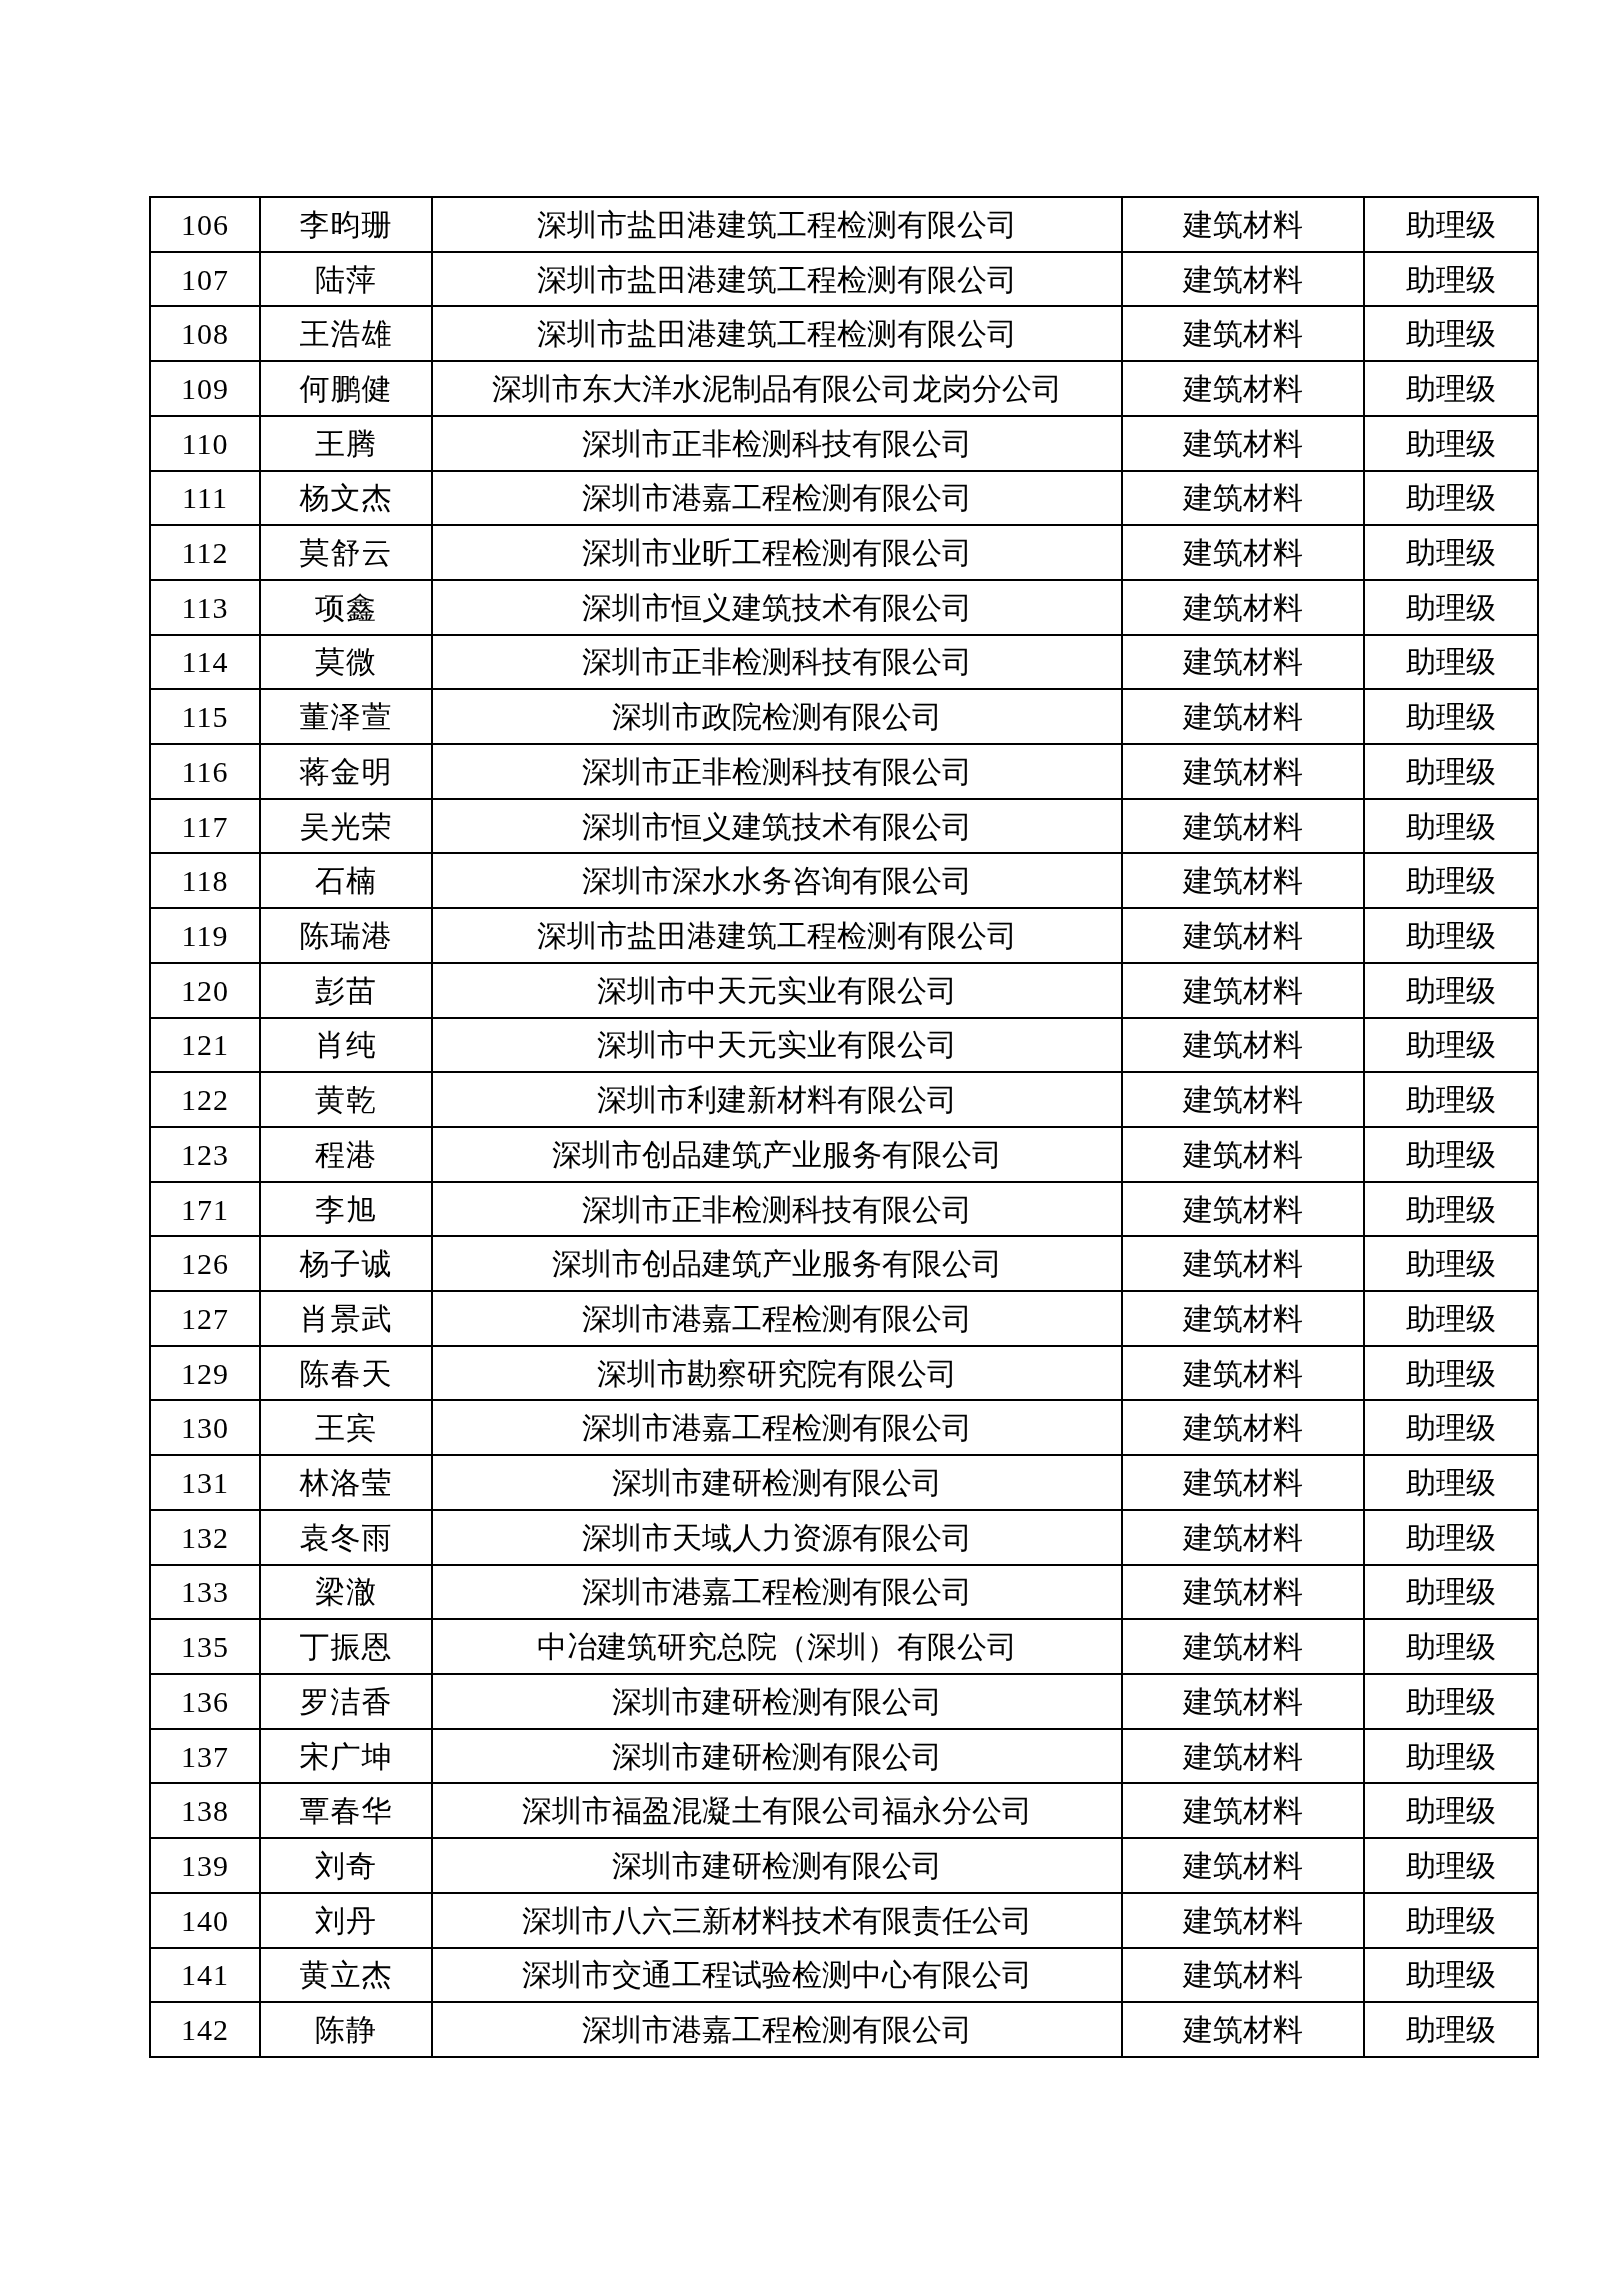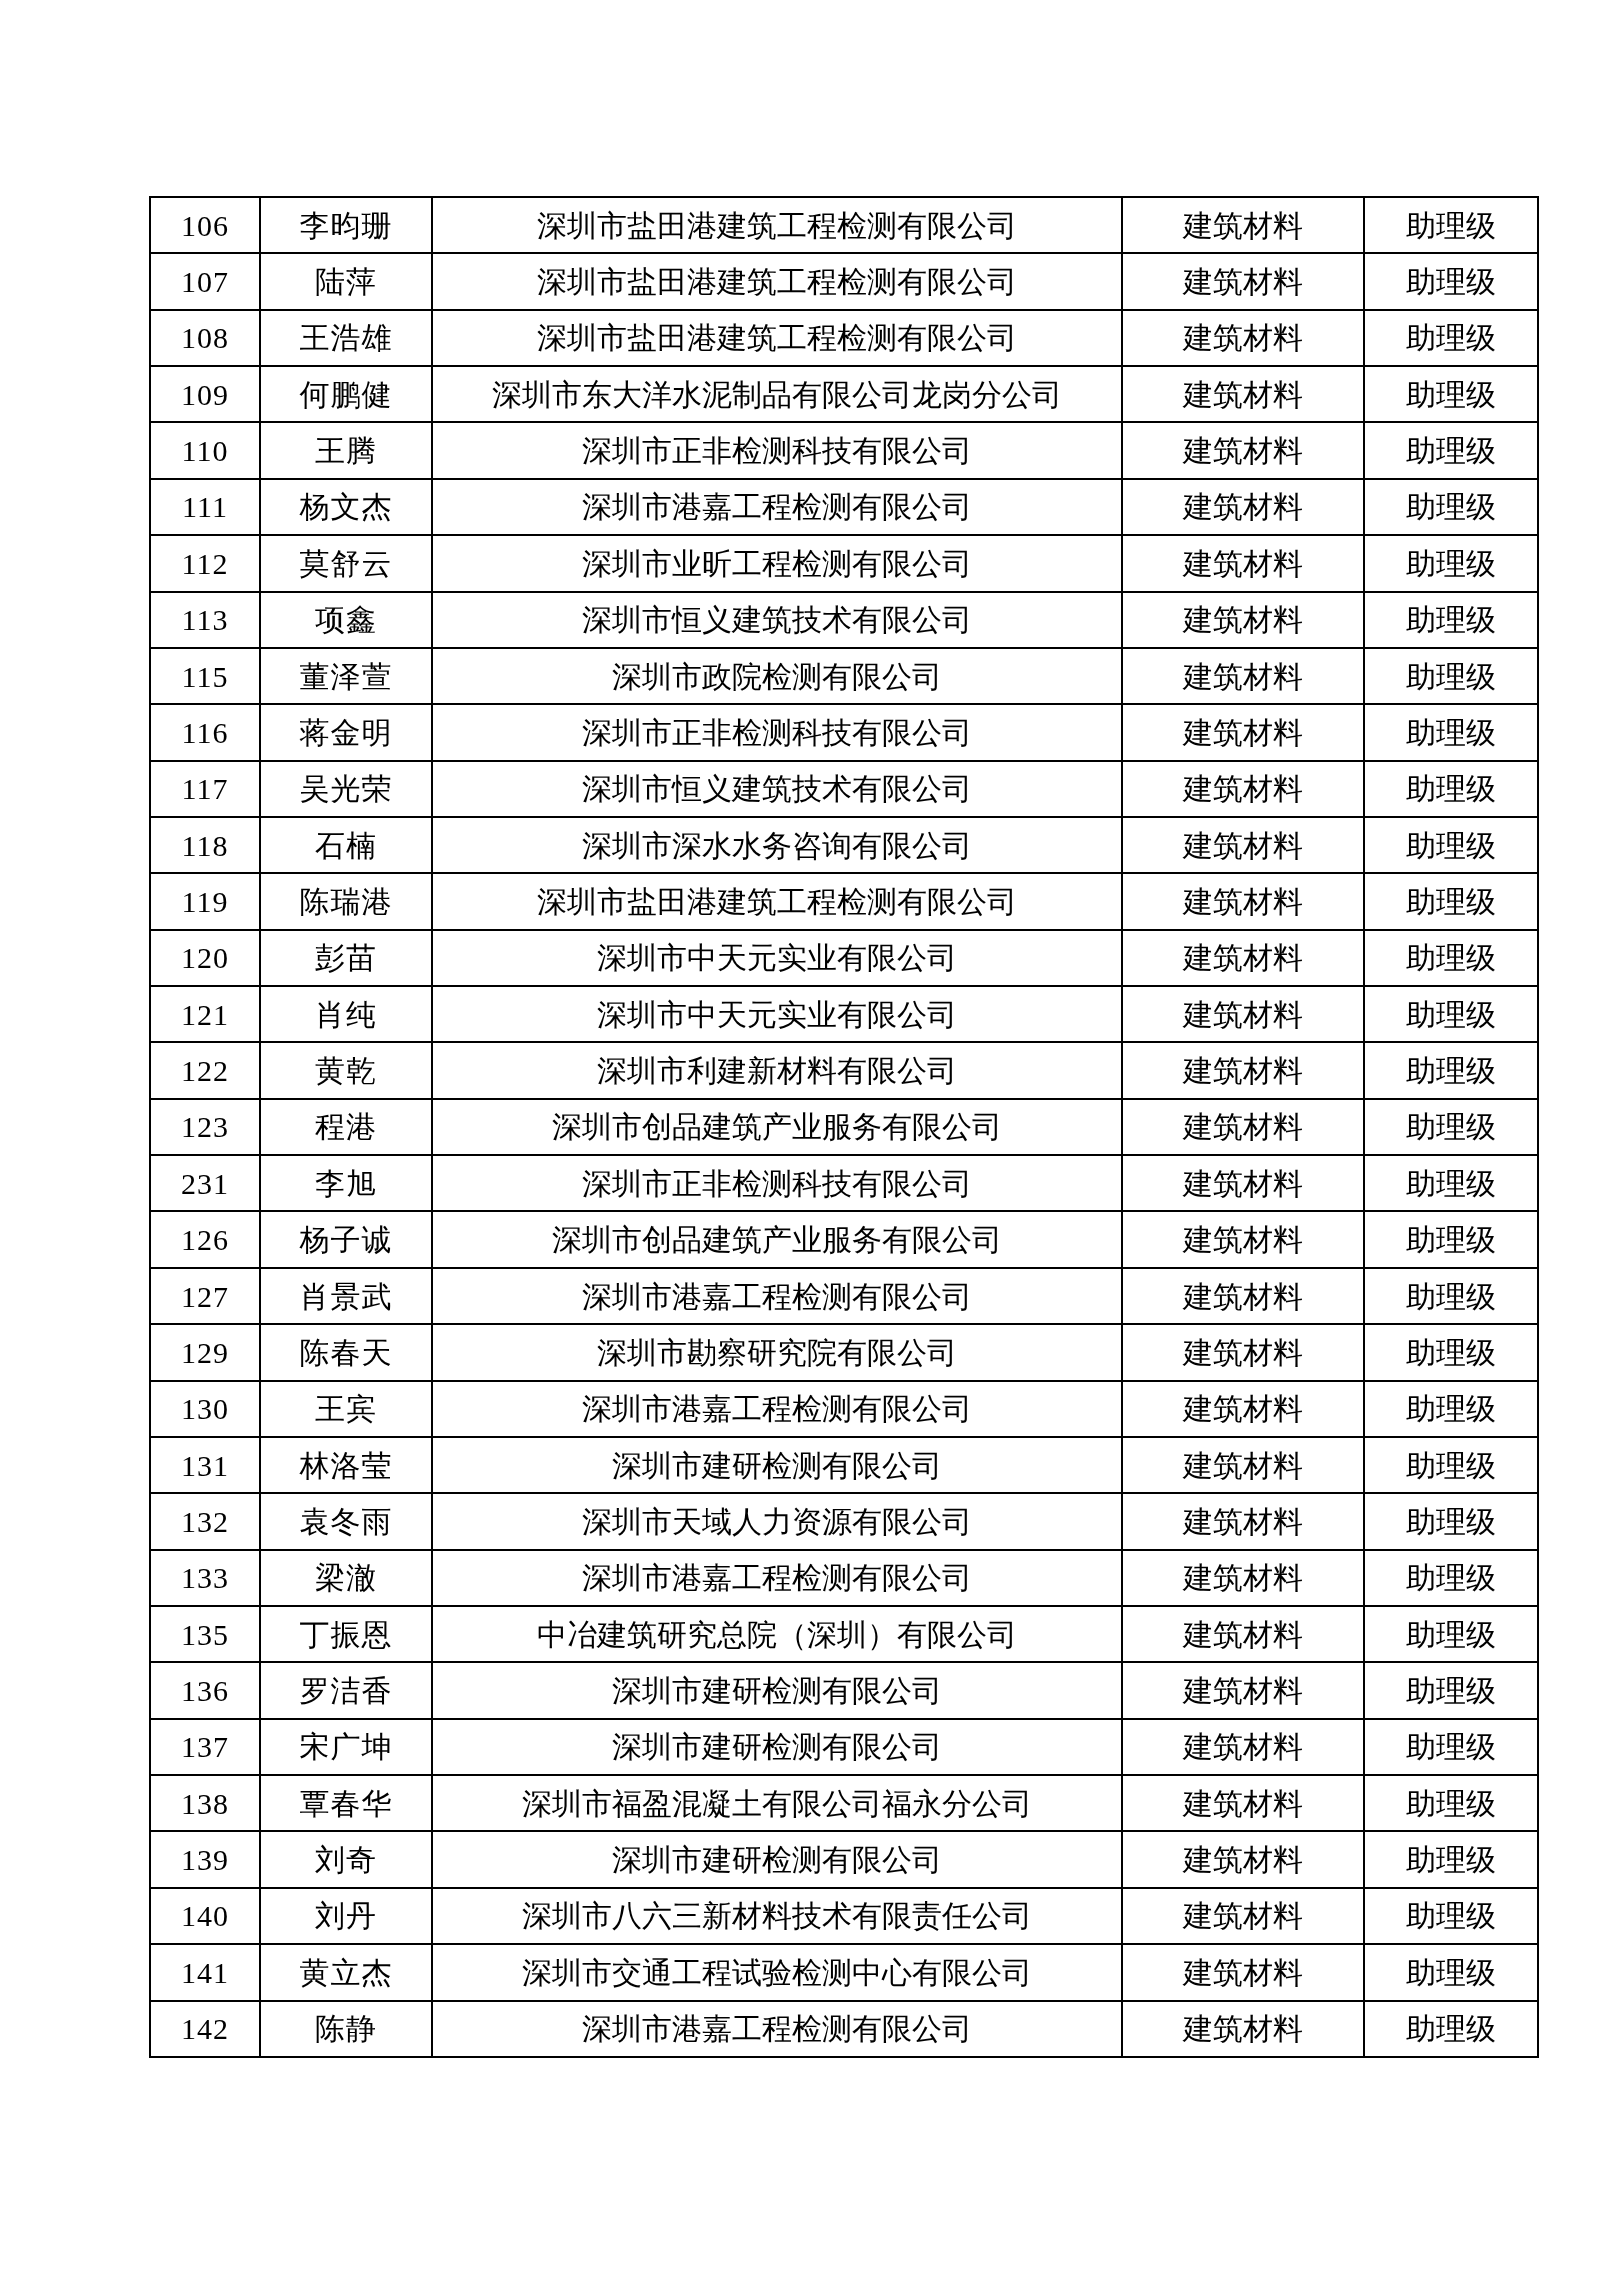--- a/index.html
+++ b/index.html
@@ -107,20 +107,27 @@
     <td class="c-level">助理级</td>
   </tr>
         <tr>
     <td class="c-no">113</td>
     <td class="c-name">项鑫</td>
     <td class="c-company">深圳市恒义建筑技术有限公司</td>
     <td class="c-category">建筑材料</td>
     <td class="c-level">助理级</td>
   </tr>
         <tr>
+    <td class="c-no">114</td>
+    <td class="c-name">莫微</td>
+    <td class="c-company">深圳市正非检测科技有限公司</td>
+    <td class="c-category">建筑材料</td>
+    <td class="c-level">助理级</td>
+  </tr>
+        <tr>
     <td class="c-no">115</td>
     <td class="c-name">董泽萱</td>
     <td class="c-company">深圳市政院检测有限公司</td>
     <td class="c-category">建筑材料</td>
     <td class="c-level">助理级</td>
   </tr>
         <tr>
     <td class="c-no">116</td>
     <td class="c-name">蒋金明</td>
     <td class="c-company">深圳市正非检测科技有限公司</td>
@@ -170,21 +177,21 @@
     <td class="c-level">助理级</td>
   </tr>
         <tr>
     <td class="c-no">123</td>
     <td class="c-name">程港</td>
     <td class="c-company">深圳市创品建筑产业服务有限公司</td>
     <td class="c-category">建筑材料</td>
     <td class="c-level">助理级</td>
   </tr>
         <tr>
-    <td class="c-no">231</td>
+    <td class="c-no">171</td>
     <td class="c-name">李旭</td>
     <td class="c-company">深圳市正非检测科技有限公司</td>
     <td class="c-category">建筑材料</td>
     <td class="c-level">助理级</td>
   </tr>
         <tr>
     <td class="c-no">126</td>
     <td class="c-name">杨子诚</td>
     <td class="c-company">深圳市创品建筑产业服务有限公司</td>
     <td class="c-category">建筑材料</td>

